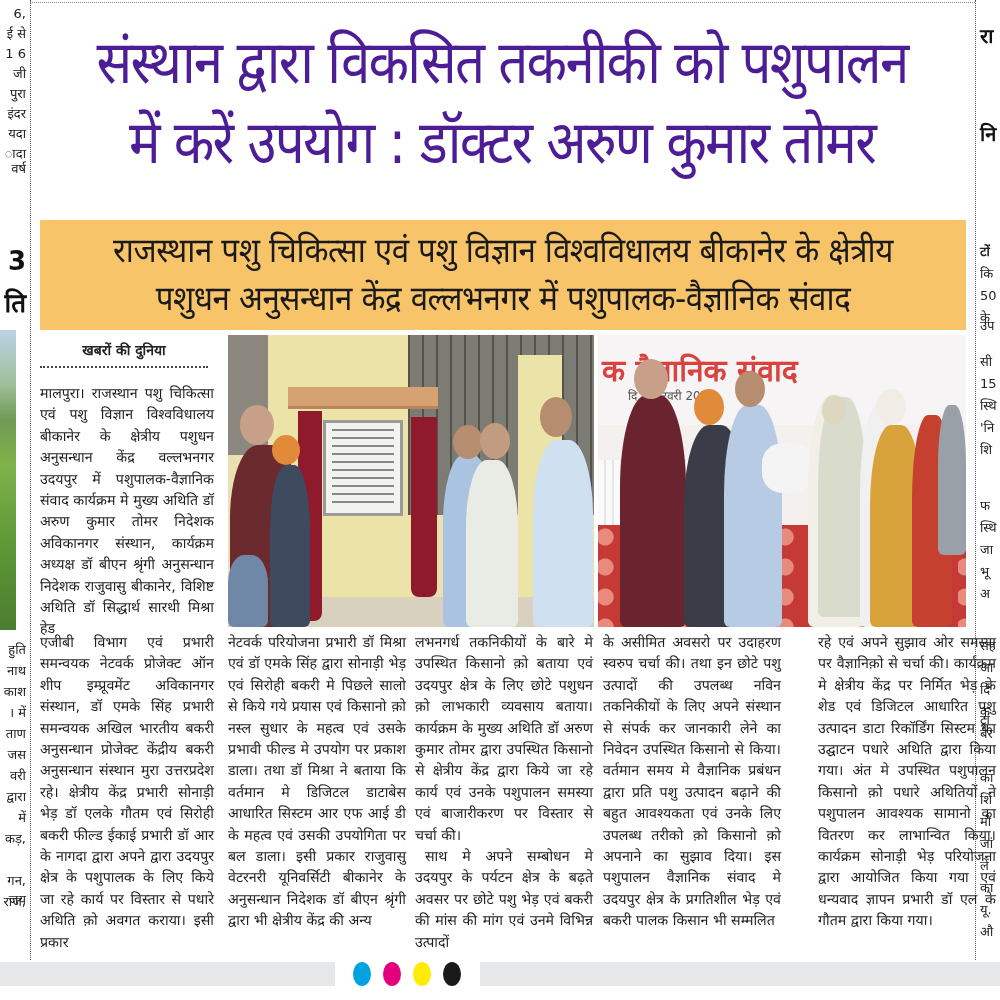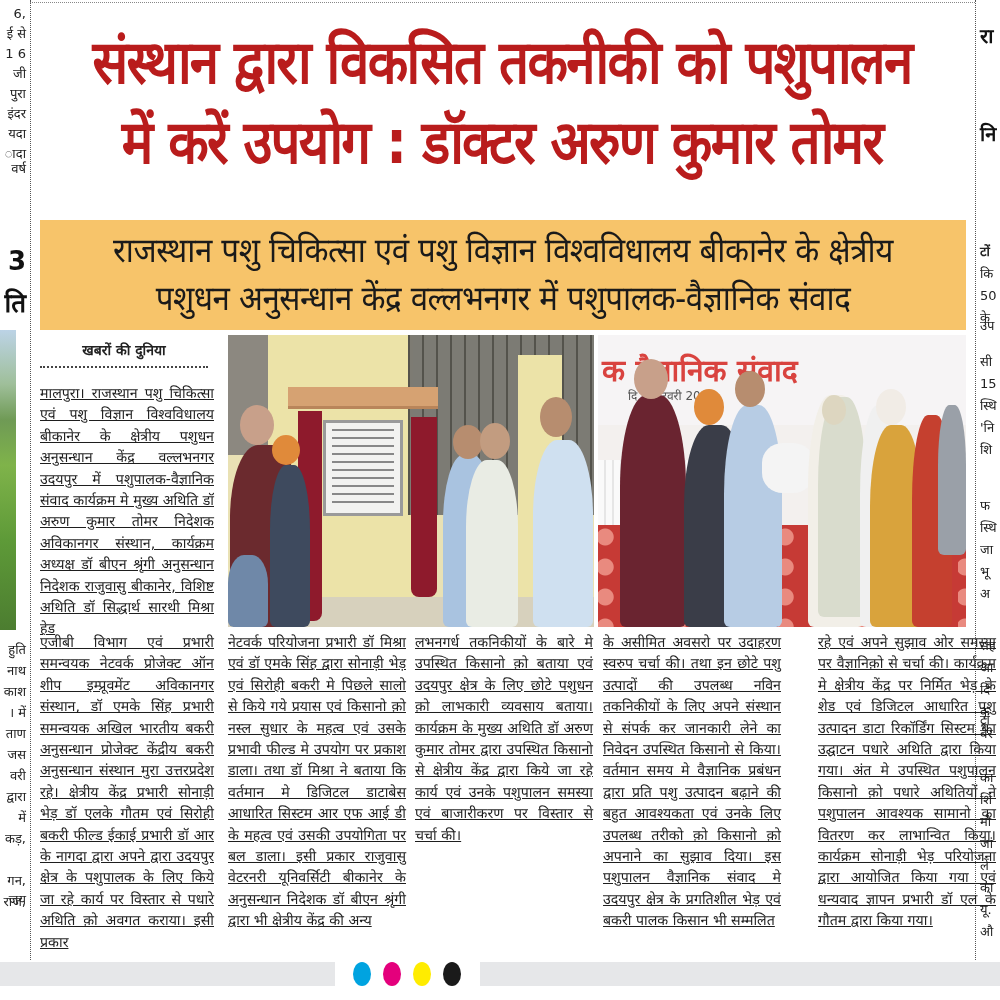--- a/index.html
+++ b/index.html
@@ -15,33 +15,33 @@
   .vdiv { position: absolute; top: 0; width: 0; height: 960px; border-left: 1px dotted #555; }
   .vdiv.l { left: 30px; }
   .vdiv.r { left: 975px; }
   .top-dots { position: absolute; left: 30px; top: 2px; width: 945px; border-top: 1px dotted #888; }
 
   .right-strip { position: absolute; left: 978px; top: 0; width: 22px; height: 960px; overflow: hidden; }
   .right-strip .rtxt { position: absolute; left: 2px; font-size: 13px; line-height: 19px; white-space: nowrap; color: #222; }
   .right-strip .rbig { position: absolute; left: 2px; font-size: 20px; font-weight: bold; white-space: nowrap; color: #111; }
 
   .headline { position: absolute; left: 36px; top: 22px; width: 932px; text-align: center;
-    font-family: "DejaVu Sans", sans-serif; font-weight: bold; color: #b91c1c; }
+    font-family: "DejaVu Sans", sans-serif; font-weight: normal; color: #4c1d95; }
   .headline .hl1 { font-size: 60px; line-height: 80px; letter-spacing: -2px; transform: scaleX(0.88); transform-origin: center; white-space: nowrap; }
   .headline .hl2 { font-size: 60px; line-height: 80px; letter-spacing: -2px; transform: scaleX(0.88); transform-origin: center; white-space: nowrap; }
 
   .subhead { position: absolute; left: 40px; top: 220px; width: 926px; height: 110px; background: #f7c46a;
     text-align: center; color: #1a1a1a; padding-top: 6px; }
   .subhead .sh { font-size: 34px; line-height: 48px; white-space: nowrap; letter-spacing: -0.5px; transform: scaleX(0.92); transform-origin: center; }
 
   .byline { position: absolute; left: 40px; top: 340px; width: 168px; text-align: center; font-size: 14px; font-weight: bold; color: #222; }
   .byline-dots { position: absolute; left: 40px; top: 366px; width: 168px; border-top: 2px dotted #444; }
 
   .col { position: absolute; font-size: 14.2px; line-height: 21.4px; color: #1e1e1e; text-align: justify; }
-  .col p { margin: 0; text-decoration: underline; }
+  .col p { margin: 0; }
   .col-1 { left: 40px; top: 383px; width: 174px; }
   .col-1b { left: 40px; top: 632px; width: 174px; }
   .col-2 { left: 228px; top: 632px; width: 178px; }
   .col-3 { left: 415px; top: 632px; width: 178px; }
   .col-4 { left: 603px; top: 632px; width: 178px; }
   .col-5 { left: 790px; top: 632px; width: 178px; margin-left: 28px; }
 
   .photo { position: absolute; overflow: hidden; }
   .photo-1 { left: 228px; top: 335px; width: 366px; height: 292px; background: #e9e1b4; }
   .photo-2 { left: 598px; top: 335px; width: 368px; height: 292px; background: #f3f0ee; }
@@ -217,20 +217,21 @@
   <p>मालपुरा। राजस्थान पशु चिकित्सा एवं पशु विज्ञान विश्वविधालय बीकानेर के क्षेत्रीय पशुधन अनुसन्धान केंद्र वल्लभनगर उदयपुर में पशुपालक-वैज्ञानिक संवाद कार्यक्रम मे मुख्य अथिति डॉ अरुण कुमार तोमर निदेशक अविकानगर संस्थान, कार्यक्रम अध्यक्ष डॉ बीएन श्रृंगी अनुसन्धान निदेशक राजुवासु बीकानेर, विशिष्ट अथिति डॉ सिद्धार्थ सारथी मिश्रा हेड</p>
 </div>
 <div class="col col-1b">
   <p>एजीबी विभाग एवं प्रभारी समन्वयक नेटवर्क प्रोजेक्ट ऑन शीप इम्प्रूवमेंट अविकानगर संस्थान, डॉ एमके सिंह प्रभारी समन्वयक अखिल भारतीय बकरी अनुसन्धान प्रोजेक्ट केंद्रीय बकरी अनुसन्धान संस्थान मुरा उत्तरप्रदेश रहे। क्षेत्रीय केंद्र प्रभारी सोनाड़ी भेड़ डॉ एलके गौतम एवं सिरोही बकरी फील्ड ईकाई प्रभारी डॉ आर के नागदा द्वारा अपने द्वारा उदयपुर क्षेत्र के पशुपालक के लिए किये जा रहे कार्य पर विस्तार से पधारे अथिति क़ो अवगत कराया। इसी प्रकार</p>
 </div>
 <div class="col col-2">
   <p>नेटवर्क परियोजना प्रभारी डॉ मिश्रा एवं डॉ एमके सिंह द्वारा सोनाड़ी भेड़ एवं सिरोही बकरी मे पिछले सालो से किये गये प्रयास एवं किसानो क़ो नस्ल सुधार के महत्व एवं उसके प्रभावी फील्ड मे उपयोग पर प्रकाश डाला। तथा डॉ मिश्रा ने बताया कि वर्तमान मे डिजिटल डाटाबेस आधारित सिस्टम आर एफ आई डी के महत्व एवं उसकी उपयोगिता पर बल डाला। इसी प्रकार राजुवासु वेटरनरी यूनिवर्सिटी बीकानेर के अनुसन्धान निदेशक डॉ बीएन श्रृंगी द्वारा भी क्षेत्रीय केंद्र की अन्य</p>
 </div>
 <div class="col col-3">
   <p>लभनगर्ध तकनिकीयों के बारे मे उपस्थित किसानो क़ो बताया एवं उदयपुर क्षेत्र के लिए छोटे पशुधन क़ो लाभकारी व्यवसाय बताया। कार्यक्रम के मुख्य अथिति डॉ अरुण कुमार तोमर द्वारा उपस्थित किसानो से क्षेत्रीय केंद्र द्वारा किये जा रहे कार्य एवं उनके पशुपालन समस्या एवं बाजारीकरण पर विस्तार से चर्चा की।</p>
+  <p style="text-indent:10px">साथ मे अपने सम्बोधन मे उदयपुर के पर्यटन क्षेत्र के बढ़ते अवसर पर छोटे पशु भेड़ एवं बकरी की मांस की मांग एवं उनमे विभिन्न उत्पादों</p>
 </div>
 <div class="col col-4">
   <p>के असीमित अवसरो पर उदाहरण स्वरुप चर्चा की। तथा इन छोटे पशु उत्पादों की उपलब्ध नविन तकनिकीयों के लिए अपने संस्थान से संपर्क कर जानकारी लेने का निवेदन उपस्थित किसानो से किया। वर्तमान समय मे वैज्ञानिक प्रबंधन द्वारा प्रति पशु उत्पादन बढ़ाने की बहुत आवश्यकता एवं उनके लिए उपलब्ध तरीको क़ो किसानो क़ो अपनाने का सुझाव दिया। इस पशुपालन वैज्ञानिक संवाद मे उदयपुर क्षेत्र के प्रगतिशील भेड़ एवं बकरी पालक किसान भी सम्मलित</p>
 </div>
 <div class="col col-5">
   <p>रहे एवं अपने सुझाव ओर समस्या पर वैज्ञानिक़ो से चर्चा की। कार्यक्रम मे क्षेत्रीय केंद्र पर निर्मित भेड़ के शेड एवं डिजिटल आधारित पशु उत्पादन डाटा रिकॉर्डिंग सिस्टम का उद्घाटन पधारे अथिति द्वारा किया गया। अंत मे उपस्थित पशुपालन किसानो क़ो पधारे अथितियों ने पशुपालन आवश्यक सामानो का वितरण कर लाभान्वित किया। कार्यक्रम सोनाड़ी भेड़ परियोजना द्वारा आयोजित किया गया एवं धन्यवाद ज्ञापन प्रभारी डॉ एल के गौतम द्वारा किया गया।</p>
 </div>
 
 <div class="cmyk-bar"></div>
 <div class="cmyk-gap"></div>

